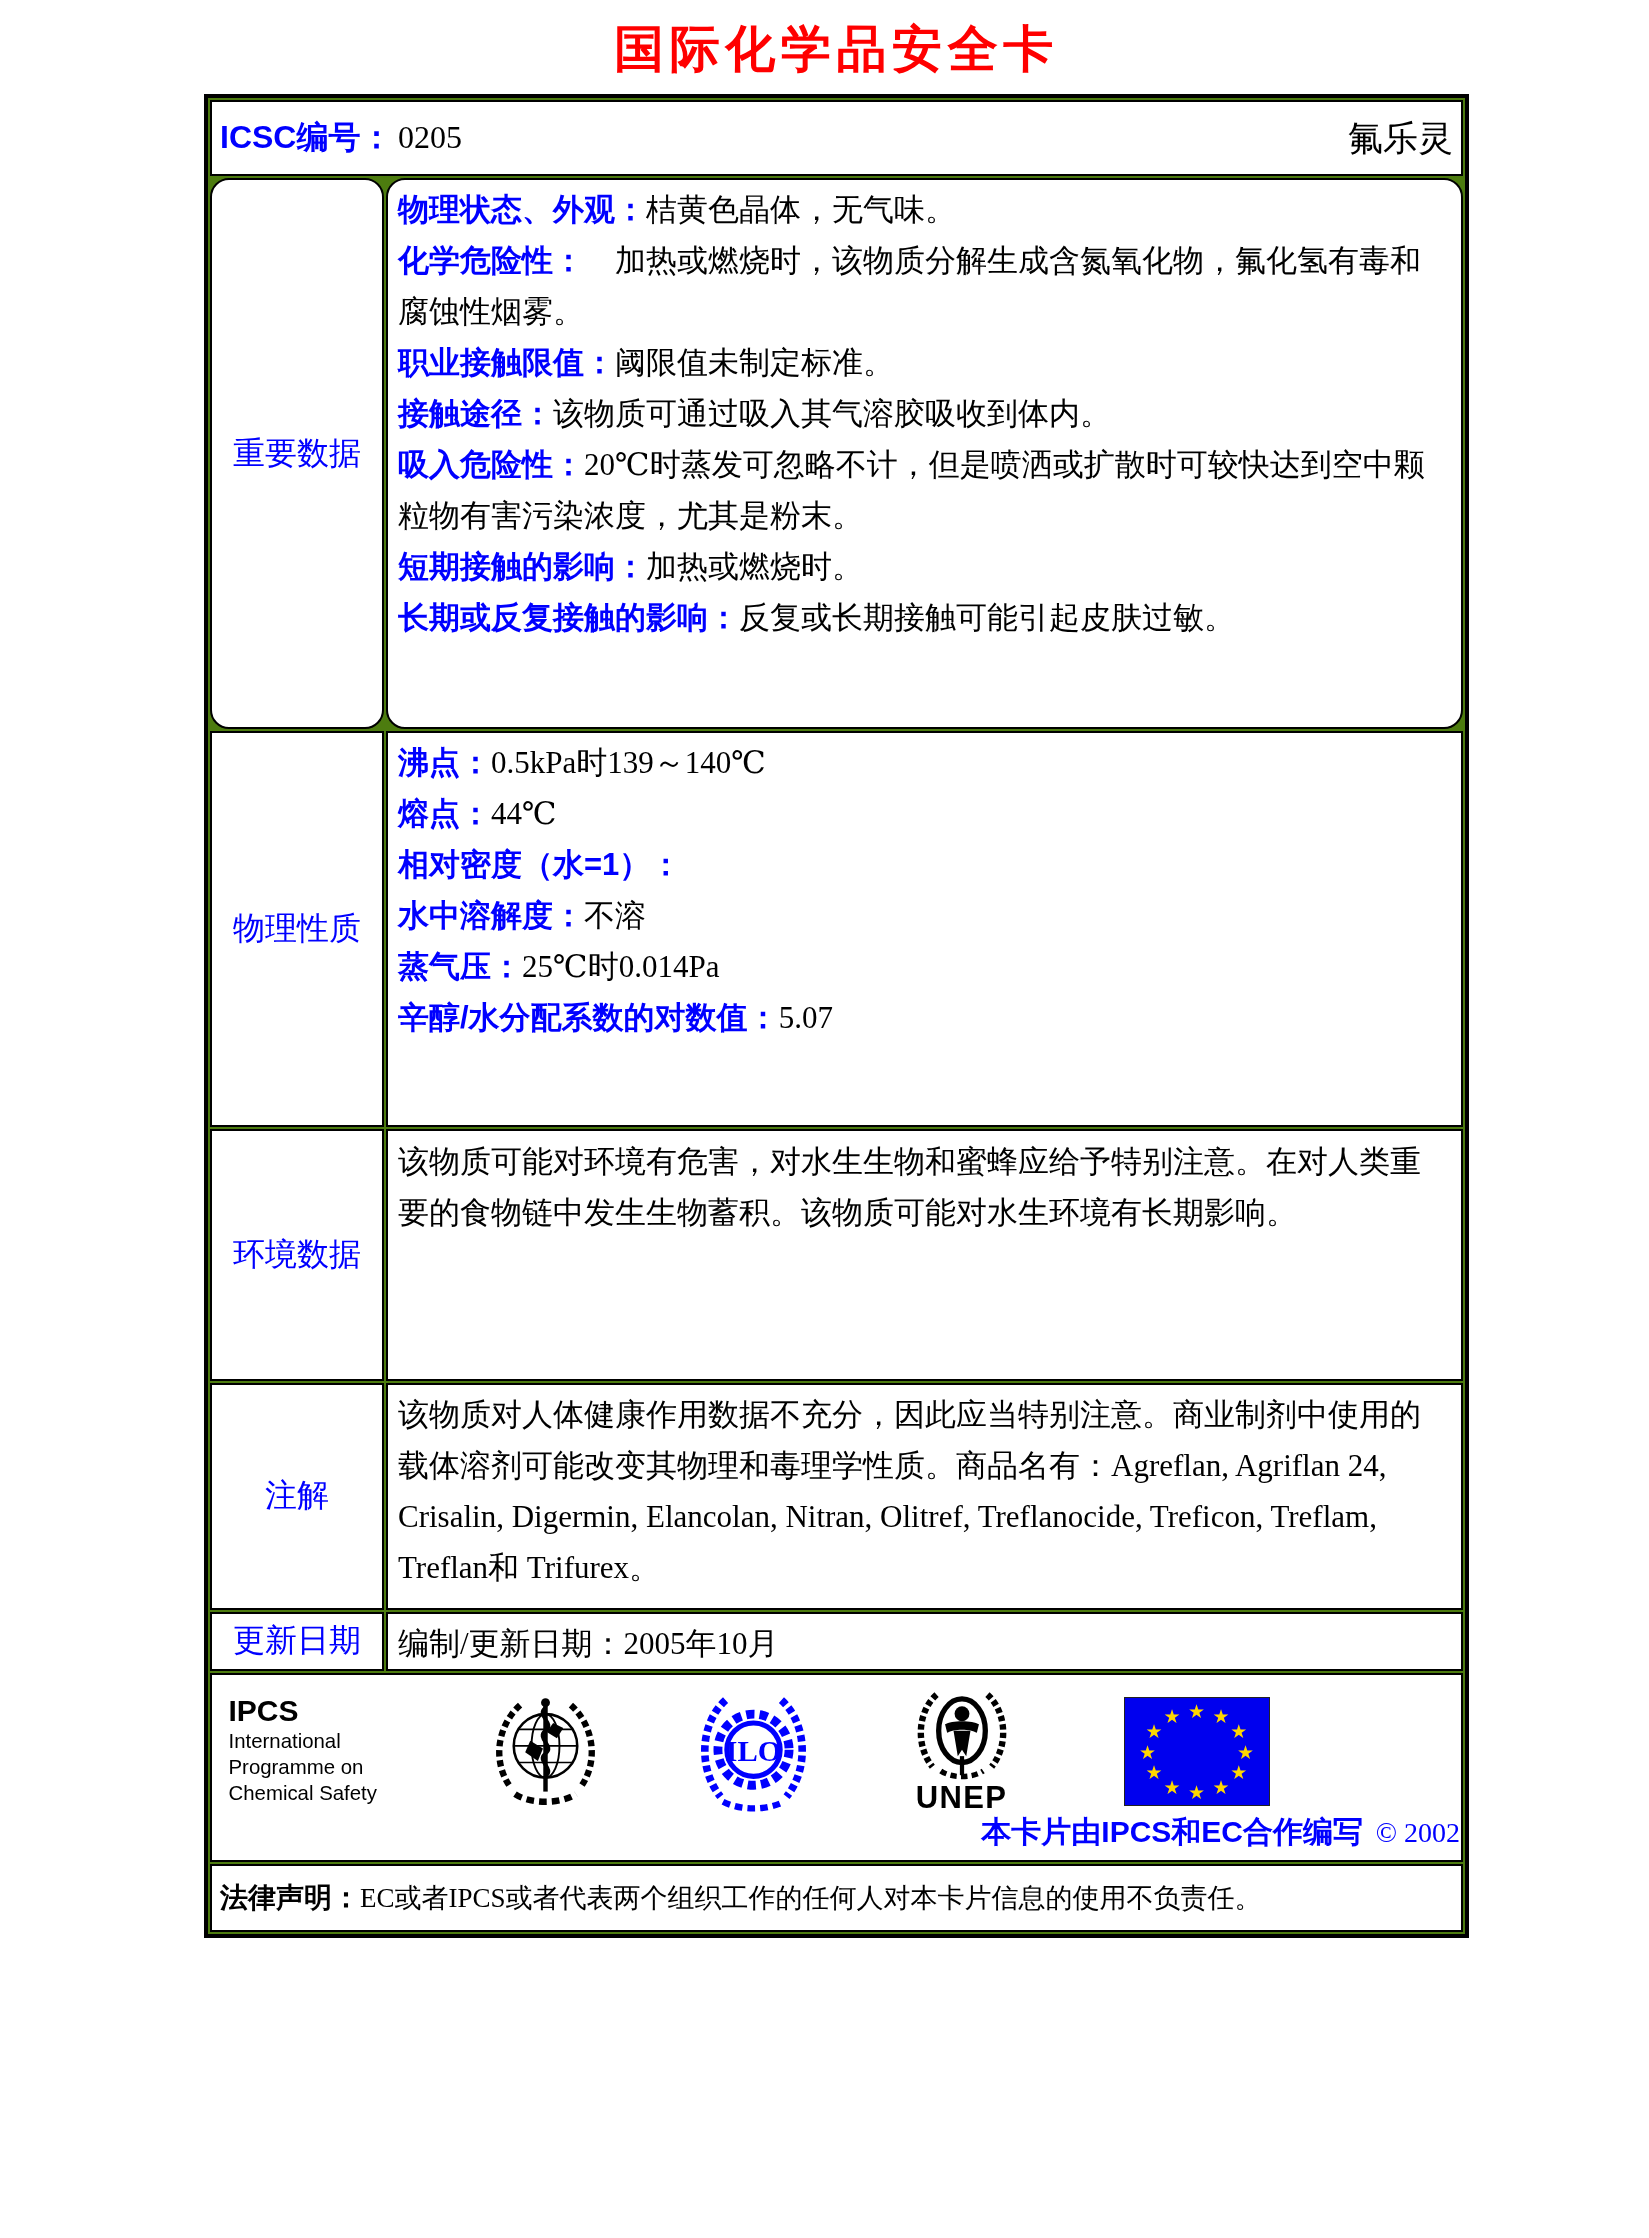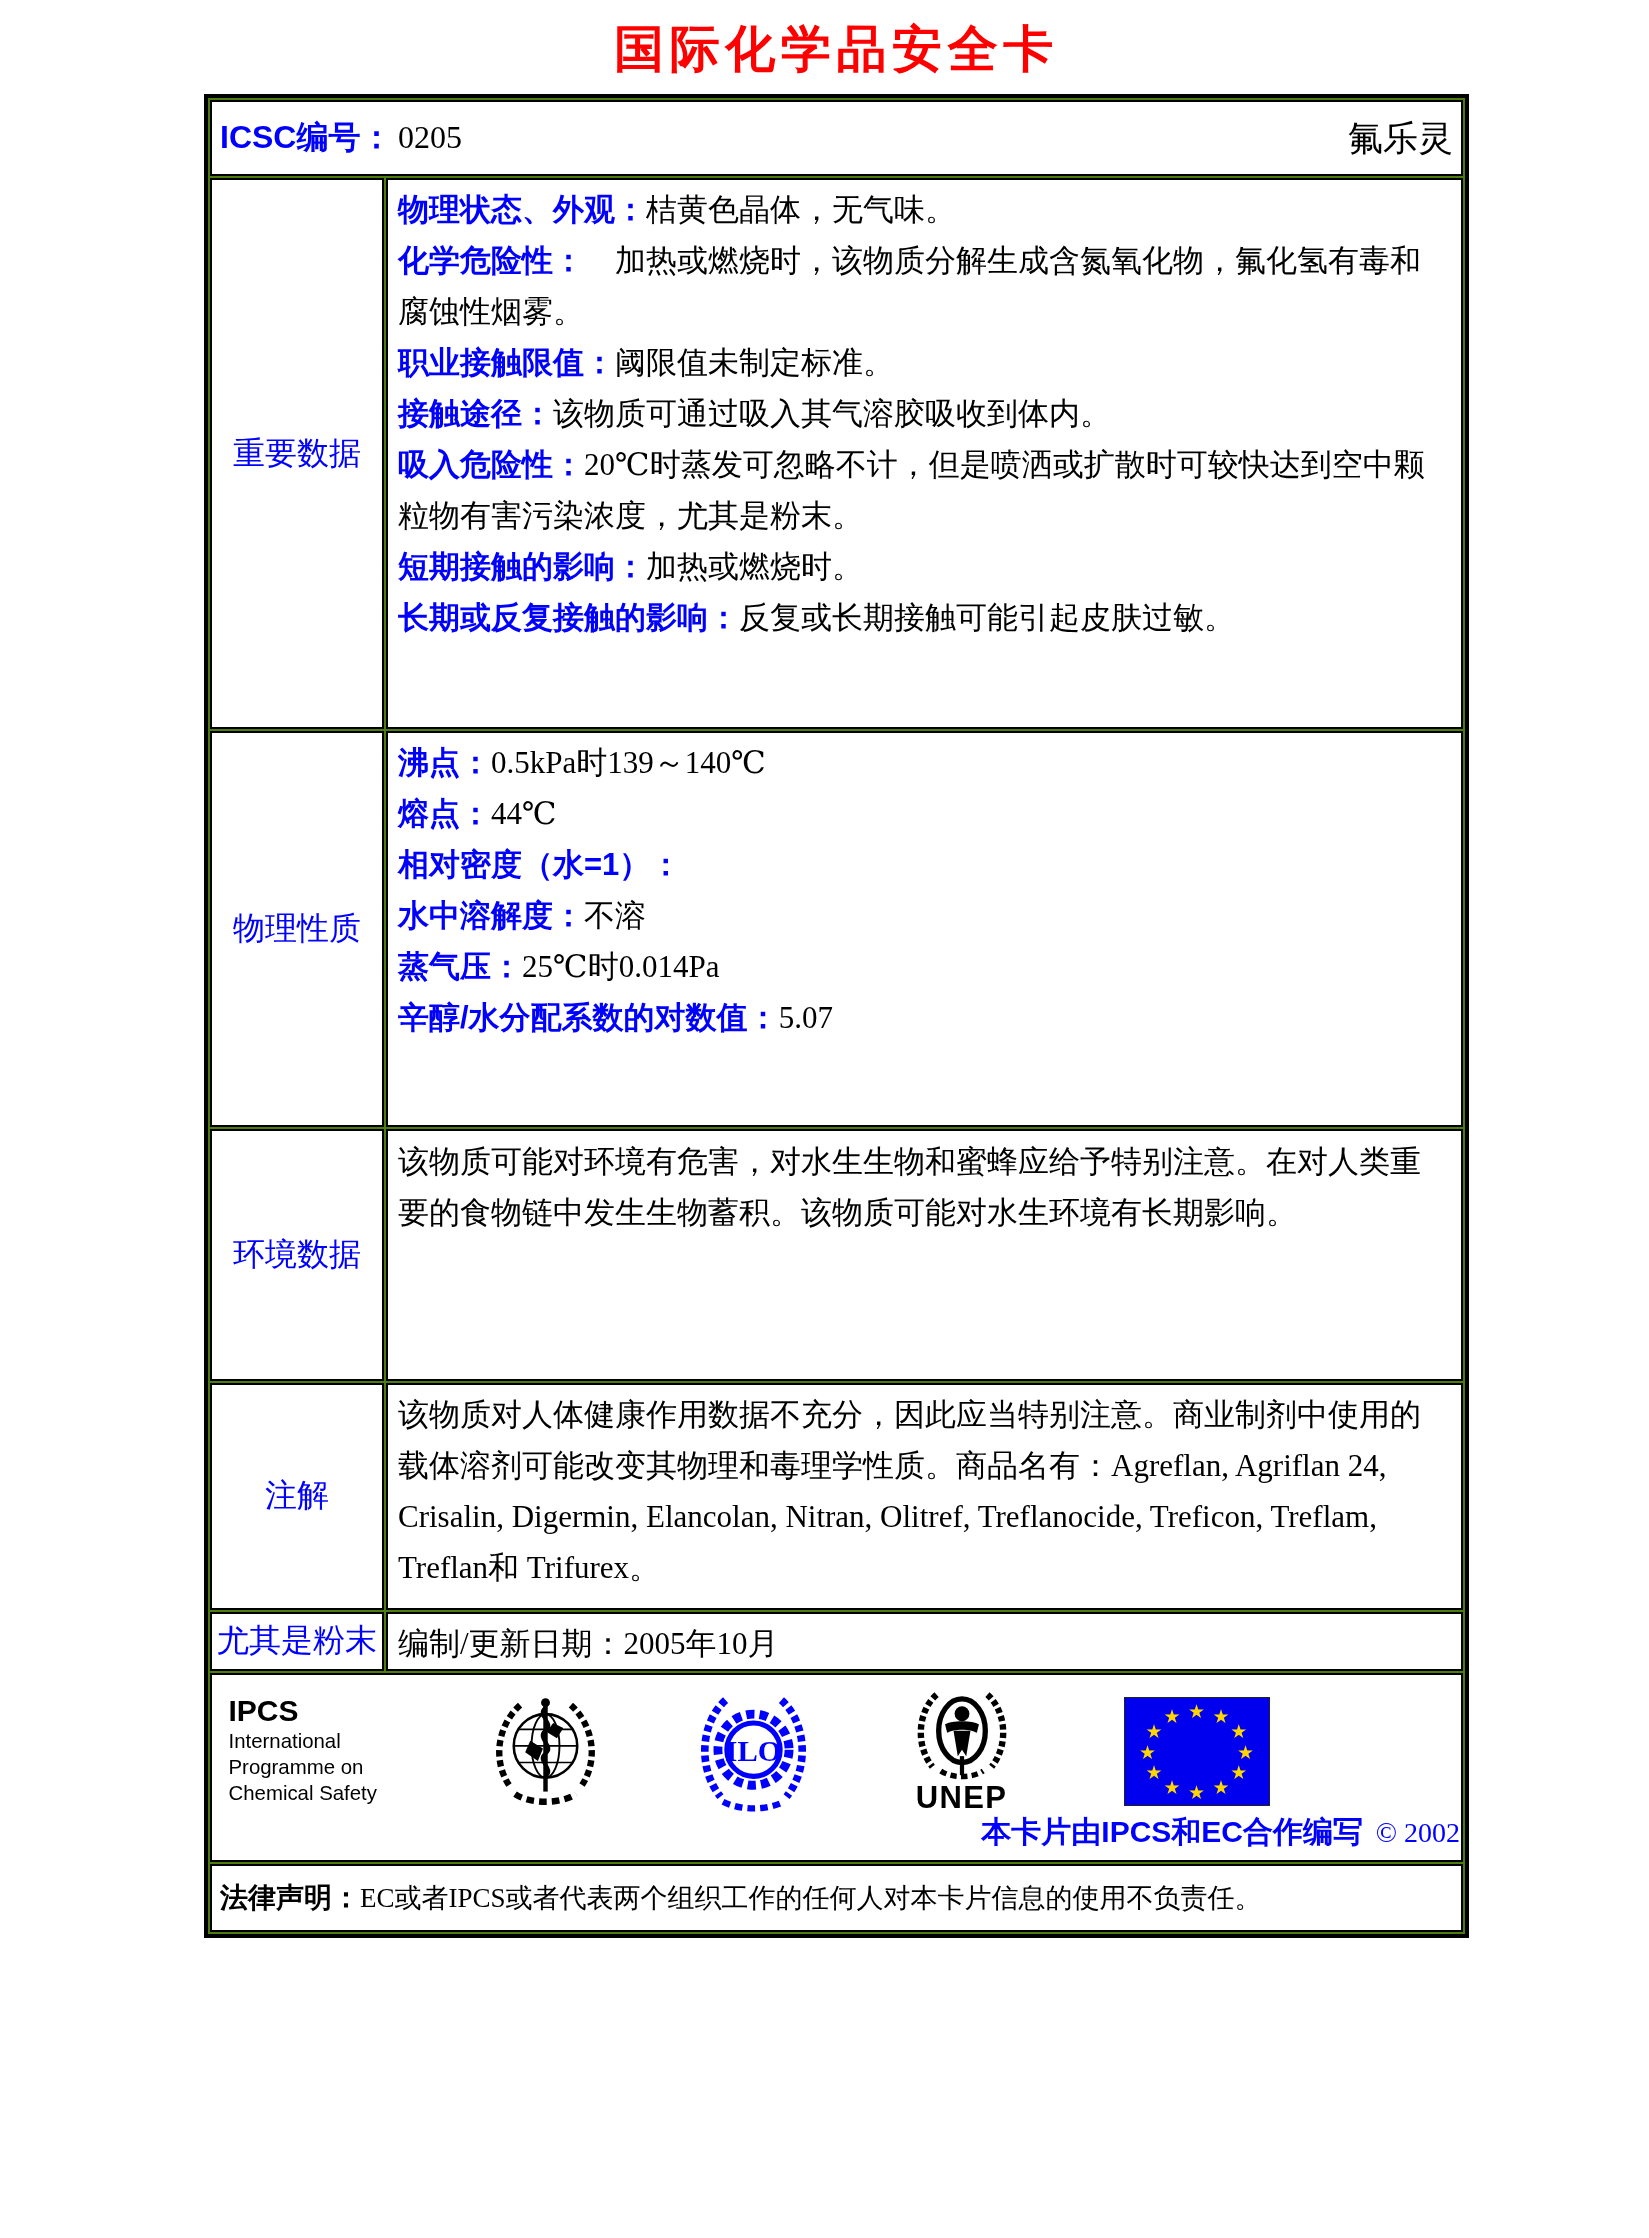--- a/index.html
+++ b/index.html
@@ -13,21 +13,21 @@
        table-layout:fixed;background:#4d7c0f;}
   td{border:2.1px solid #000;background:#fff;vertical-align:top;overflow:hidden;}
   col.lblcol{width:174px;}
   .lbl-cell{vertical-align:middle;text-align:center;
        font-family:"Liberation Sans","DejaVu Sans",sans-serif;
        font-size:32px;color:#0000ff;font-weight:500;}
   .content-cell{padding:4.2px 10px 0 10px;}
   .content-cell p{margin:0;font-size:31px;line-height:51px;}
   .ilbl{font-family:"Liberation Sans","DejaVu Sans",sans-serif;color:#0000ff;font-weight:bold;}
   .r-head td{height:70px;vertical-align:middle;}
-  .r-important td{height:543px;}
+  .r-important td{height:543px;border-radius:19px;}
   .r-phys td{height:388px;}
   .r-env td{height:243px;}
   .r-notes td{height:219px;}
   .r-add td{height:49px;vertical-align:middle;}
   .r-logos td{height:183px;vertical-align:middle;}
   .r-legal td{height:62px;vertical-align:middle;}
   .head-flex{display:flex;justify-content:space-between;align-items:center;padding:0 7px;}
   .icsc-lbl{font-family:"Liberation Sans","DejaVu Sans",sans-serif;
        font-size:32px;color:#0000ff;font-weight:bold;}
   .icsc-num{font-size:32px;color:#000;margin-left:5.6px;}
@@ -115,21 +115,21 @@
   </tr>
 
   <tr class="r-notes">
     <td class="lbl-cell">注解</td>
     <td class="content-cell">
       <p>该物质对人体健康作用数据不充分，因此应当特别注意。商业制剂中使用的载体溶剂可能改变其物理和毒理学性质。商品名有：Agreflan, Agriflan 24, Crisalin, Digermin, Elancolan, Nitran, Olitref, Treflanocide, Treficon, Treflam, Treflan和 Trifurex。</p>
     </td>
   </tr>
 
   <tr class="r-add">
-    <td class="lbl-cell">尤其是粉末</td>
+    <td class="lbl-cell">更新日期</td>
     <td class="content-cell">
       <p class="add-line">编制/更新日期：2005年10月</p>
     </td>
   </tr>
 
   <tr class="r-logos">
     <td colspan="2">
       <div class="band">
         <div class="ipcs-block">
           <div class="ipcs-t">IPCS</div>

